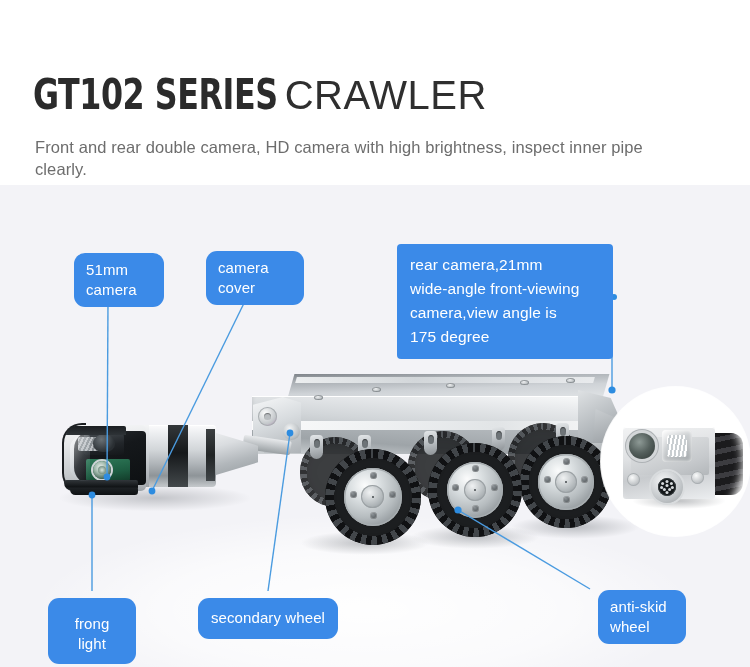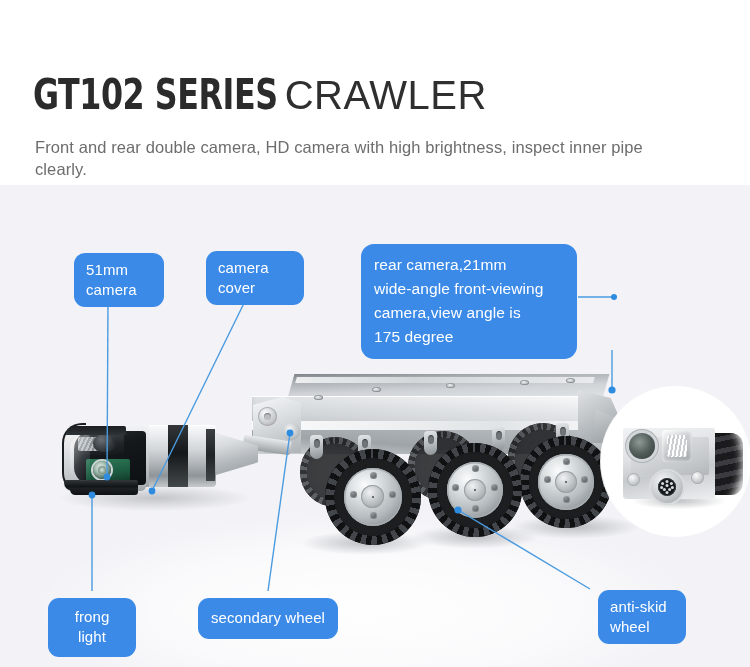--- a/index.html
+++ b/index.html
@@ -67,21 +67,21 @@
     background:#3b8ae8;
     color:#ffffff;
     border-radius:11px;
     font-size:15px;
     line-height:19.5px;
     padding:7px 12px 8px 12px;
     letter-spacing:0.1px;
     white-space:pre-line;
     z-index:40;
   }
-  .callout.big { border-radius:13px; font-size:15.5px; line-height:24px; padding:9px 13px 10px 13px; }
+  .callout.big { border-radius:4px; font-size:15.5px; line-height:24px; padding:9px 13px 10px 13px;margin-left:36px; }
 
   
   #leaders { position:absolute; left:0; top:0; width:750px; height:482px; z-index:30; }
 
   
   #inset {
     position:absolute; left:601px; top:202px; width:149px; height:149px;
     border-radius:50%;
     background:#ffffff;
     box-shadow:0 0 0 1px rgba(255,255,255,0.9);
@@ -585,20 +585,20 @@
 camera</div>
 
   <div class="callout" style="left:206px;top:66px;width:98px;">camera
 cover</div>
 
   <div class="callout big" style="left:361px;top:59px;width:216px;">rear camera,21mm
 wide-angle front-viewing
 camera,view angle is
 175 degree</div>
 
-  <div class="callout" style="left:48px;top:413px;width:88px;text-align:center;padding-top:9px;padding-bottom:11px;">frong light</div>
+  <div class="callout" style="left:48px;top:413px;width:88px;text-align:center;padding-top:16px;padding-bottom:11px;">frong light</div>
 
   <div class="callout" style="left:198px;top:413px;width:140px;text-align:center;padding-top:10px;padding-bottom:11px;">secondary wheel</div>
 
   <div class="callout" style="left:598px;top:405px;width:88px;">anti-skid
 wheel</div>
 
 </div>
 
 </body></html>

